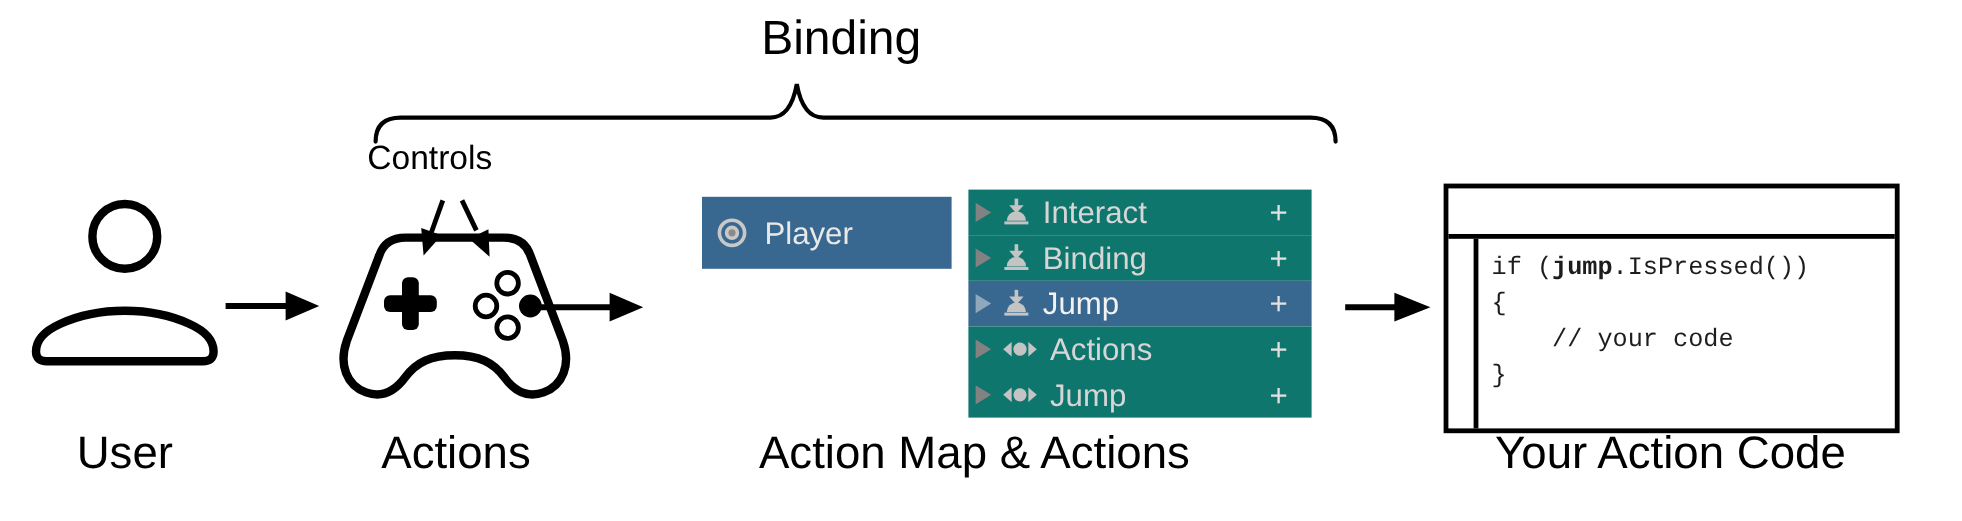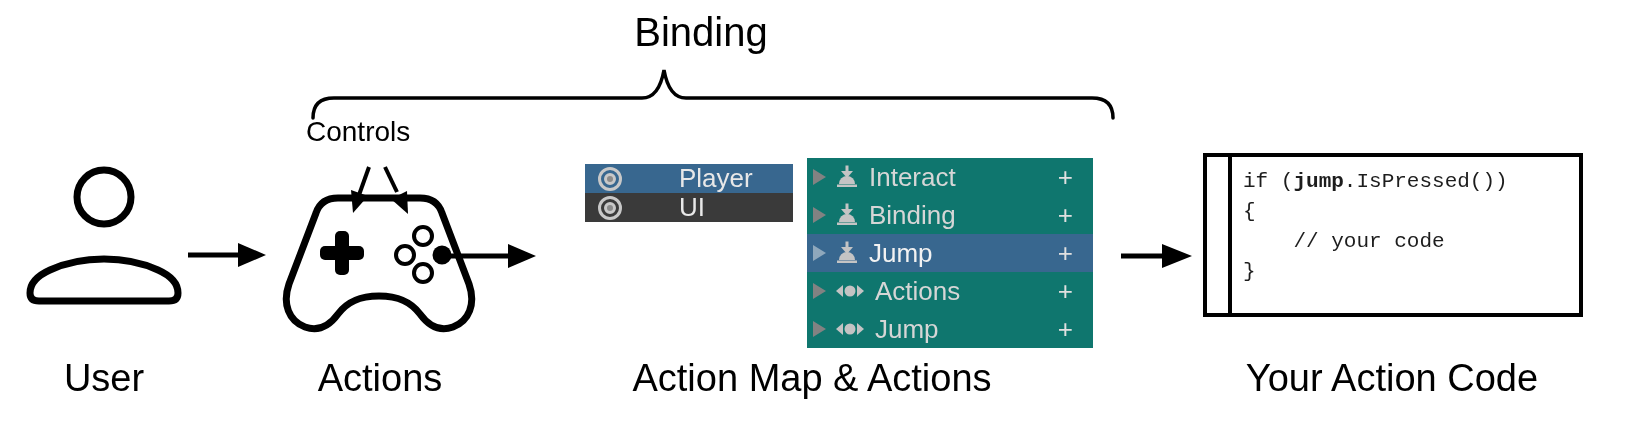--- a/index.html
+++ b/index.html
@@ -10,22 +10,22 @@
   }
   .overlay { position:absolute; left:0; top:0; width:1635px; height:434px; }
 
   .big-label { position:absolute; color:#000; font-size:38px; white-space:nowrap;
                transform:translateX(-50%); }
   .binding-label { position:absolute; color:#000; font-size:40px; transform:translateX(-50%); }
   .controls-label { position:absolute; color:#000; font-size:28px; }
 
   
   .map-panel { position:absolute; left:585px; top:164px; width:208px; }
-  .map-row { height:29px; display:flex; align-items:center; padding-left:13px;
-             background:#3A3A3A;gap:42px; }
+  .map-row { height:60px; display:flex; align-items:center; padding-left:13px;
+             background:#3A3A3A; }
   .map-row.selected { background:#38678F; }
   .map-row .label { color:#E8E8E8; font-size:26px; margin-left:15px; }
   .ring-icon { width:24px; height:24px; border-radius:50%; border:3px solid #C8C8C8;
                display:flex; align-items:center; justify-content:center; flex:0 0 auto; }
   .ring-icon .inner { width:12px; height:12px; border-radius:50%;
                       border:3px solid #C8C8C8; background:#8A8A8A; }
 
   
   .actions-panel { position:absolute; left:807px; top:158px; width:286px; }
   .arow { height:38px; display:flex; align-items:center; padding:0 20px 0 6px;
@@ -34,22 +34,22 @@
   .foldout { width:0; height:0; border-left:13px solid #828282;
              border-top:8px solid transparent; border-bottom:8px solid transparent;
              flex:0 0 auto; }
   .arow.selected .foldout { border-left-color:#8FA8BC; }
   .arow .aicon { margin-left:9px; flex:0 0 auto; }
   .arow .label { color:#D6D6D6; font-size:26px; margin-left:10px; flex:1; }
   .arow.selected .label { color:#F2F2F2; }
   .arow .plus { color:#E0E0E0; font-size:26px; font-weight:400; }
 
   
-  .code-box { position:absolute; left:1203px; top:153px; width:380px; height:164px;
-              border:4px solid #000; background:#fff; display:flex; }
+  .code-box { position:absolute; left:1203px; top:153px; width:380px; height:208px;
+              border:4px solid #000; background:#fff; display:flex; flex-direction:column; }
   .code-header { height:42px; border-bottom:4px solid #000; flex:0 0 auto; }
   .code-body { flex:1; display:flex; }
   .code-gutter { width:25px; border-right:4px solid #000; flex:0 0 auto; }
   .code-text { padding:10px 0 0 11px; font-family:"Liberation Mono", monospace;
                font-size:21px; line-height:30px; color:#1D1D1D; white-space:pre; }
   .code-text b { font-weight:bold; }
 </style>
 </head>
 <body>
 
@@ -107,26 +107,20 @@
 
   <div class="binding-label" style="left:666px; top:10px;margin-left:35px;">Binding</div>
   <div class="controls-label" style="left:306px; top:116px;">Controls</div>
 
   <div class="map-panel">
     <div class="map-row selected">
       <span class="ring-icon">
           <span class="inner"></span>
         </span>
       <span class="label">Player</span>
-    </div>
-    <div class="map-row">
-      <span class="ring-icon">
-          <span class="inner"></span>
-        </span>
-      <span class="label">UI</span>
     </div>
   </div>
 
   <div class="actions-panel">
 
     <div class="arow">
       <span class="foldout"></span>
       <svg class="aicon" width="24" height="24" viewBox="0 0 24 24">
         <rect x="10.5" y="0.5" width="3" height="6" fill="#C4C4C4"></rect>
         <polygon points="6,6 18,6 12,13" fill="#C4C4C4"></polygon>

